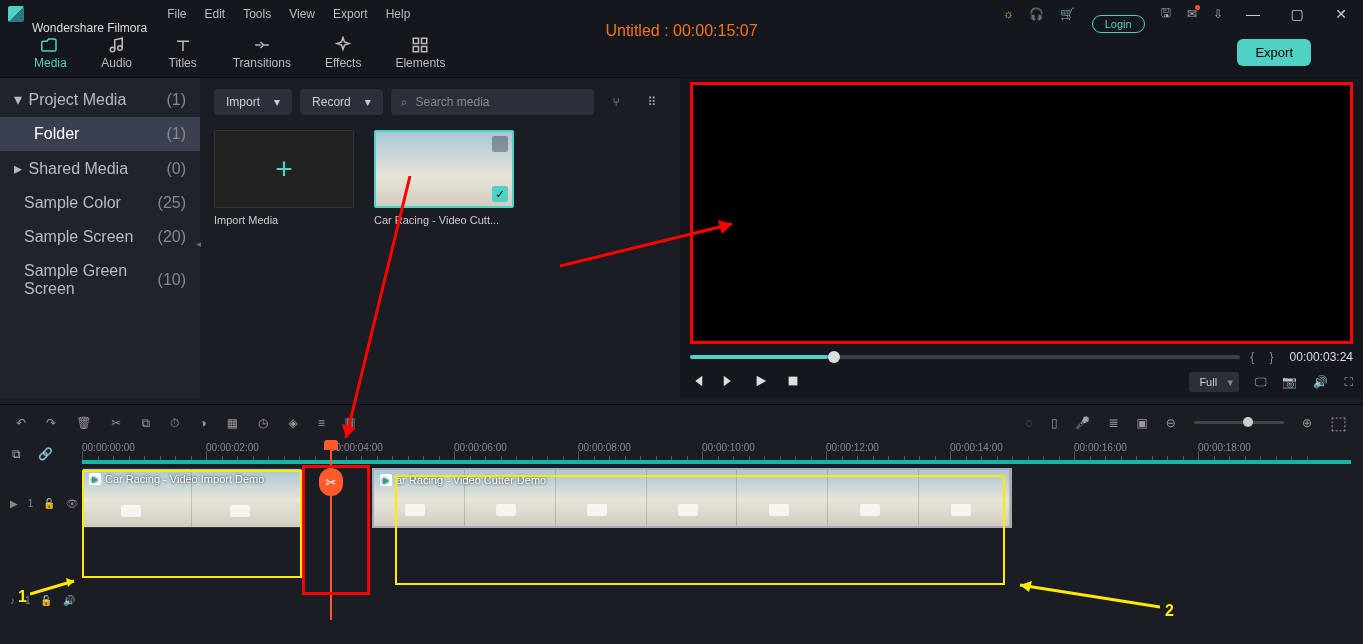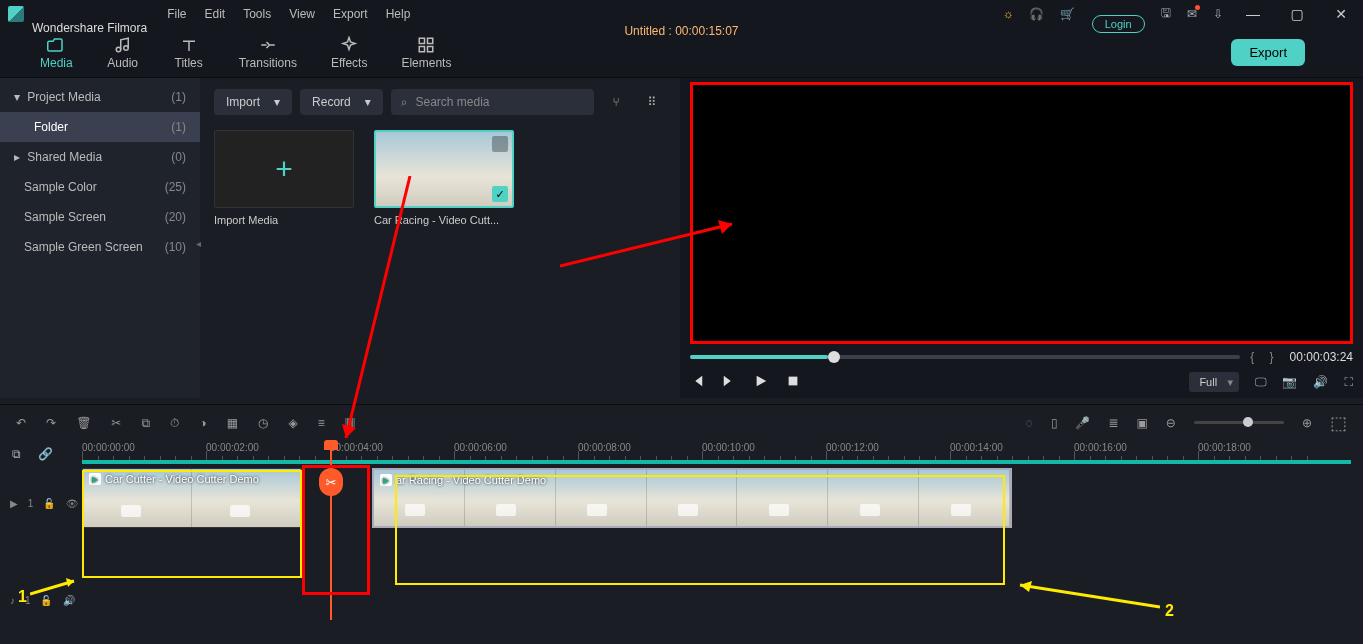--- a/index.html
+++ b/index.html
@@ -4,38 +4,38 @@
 <style>
 * { margin: 0; padding: 0; box-sizing: border-box; font-family: -apple-system, BlinkMacSystemFont, "Segoe UI", sans-serif; }
 body { background: #1a1d24; color: #a8adb8; width: 1363px; height: 644px; overflow: hidden; font-size: 12px; position: relative; }
 
 
 .titlebar { height: 28px; background: #14171d; display: flex; align-items: center; padding: 0 8px; }
 .logo { width: 16px; height: 16px; background: linear-gradient(135deg, #4fd1c5 50%, #2c7a7b 50%); border-radius: 2px; margin-right: 8px; }
 .app-name { color: #ddd; font-size: 12px; margin-right: 20px; margin-top: 28px; }
 .menu-items { display: flex; gap: 18px; }
 .menu-items span { color: #bbb; font-size: 12px; cursor: pointer; }
-.title-center { position: absolute; left: 50%; transform: translateX(-50%); color: #fdba74; font-size: 12px; margin-top: 33px; }
+.title-center { position: absolute; left: 50%; transform: translateX(-50%); color: #f97316; font-size: 16px; margin-top: 33px; }
 .title-right { margin-left: auto; display: flex; align-items: center; gap: 16px; }
 .login-btn { border: 1px solid #4fd1c5; color: #4fd1c5; padding: 2px 12px; border-radius: 12px; font-size: 11px; cursor: pointer; margin-top: 20px; }
 .sys-btn { width: 28px; text-align: center; color: #ccc; cursor: pointer; font-size: 14px; }
 
 
-.tabbar { height: 50px; background: #14171d; display: flex; align-items: center; padding: 6px 28px; border-bottom: 1px solid #0a0c10; }
+.tabbar { height: 50px; background: #14171d; display: flex; align-items: center; padding: 6px 22px; border-bottom: 1px solid #0a0c10; }
 .tabs { display: flex; gap: 10px; }
 .tab { display: flex; flex-direction: column; align-items: center; justify-content: center; padding: 4px 12px; color: #bbb; cursor: pointer; font-size: 12px; gap: 2px; min-width: 56px; }
 .tab.active { color: #4fd1c5; }
 .tab svg { width: 18px; height: 18px; }
 .export-btn { margin-left: auto; margin-right: 30px; background: #4fd1c5; color: #000; padding: 6px 18px; border-radius: 6px; font-size: 13px; font-weight: 500; cursor: pointer; }
 
 
 .main { display: flex; height: 320px; }
 .left-pane { width: 680px; display: flex; background: #1a1d24; }
 .sidebar { width: 200px; background: #1f232b; padding-top: 4px; }
-.side-row { display: flex; align-items: center; justify-content: space-between; padding: 8px 14px; color: #bbb; cursor: pointer; font-size: 12px; }
+.side-row { display: flex; align-items: center; justify-content: space-between; padding: 8px 14px; color: #bbb; cursor: pointer; font-size: 16px; }
 .side-row.selected { background: #3a4050; color: #fff; }
 .side-row .arrow { width: 10px; display: inline-block; }
 .side-count { color: #888; }
 .side-sub { padding-left: 34px; }
 
 .media-pane { flex: 1; padding: 10px 14px; position: relative; }
 .media-toolbar { display: flex; align-items: center; gap: 8px; margin-bottom: 14px; }
 .dropdown { background: #2a2f3a; padding: 6px 12px; border-radius: 4px; color: #ccc; display: flex; align-items: center; gap: 14px; font-size: 12px; cursor: pointer; }
 .search-box { flex: 1; background: #2a2f3a; padding: 6px 10px; border-radius: 4px; display: flex; align-items: center; gap: 8px; color: #888; font-size: 12px; }
 .icon-btn { width: 28px; height: 28px; display: flex; align-items: center; justify-content: center; cursor: pointer; color: #aaa; }
@@ -431,21 +431,21 @@
         <span>👁</span>
       </div>
       <div class="track-body">
         <div class="clip" style="left:0;width:220px">
           <div class="thumbnail-strip">
               <div></div>
               <div></div>
             </div>
           <div class="clip-label">
               <span class="clip-play">▶</span>
-              <span>Car Cutter - Video Cutter Demo</span>
+              <span>Car Racing - Video Import Demo</span>
             </div>
 
         </div>
         <div class="clip" style="left:290px;width:640px;border:2px solid #aab">
           <div class="thumbnail-strip">
               <div></div>
               <div></div>
               <div></div>
               <div></div>
               <div></div>

